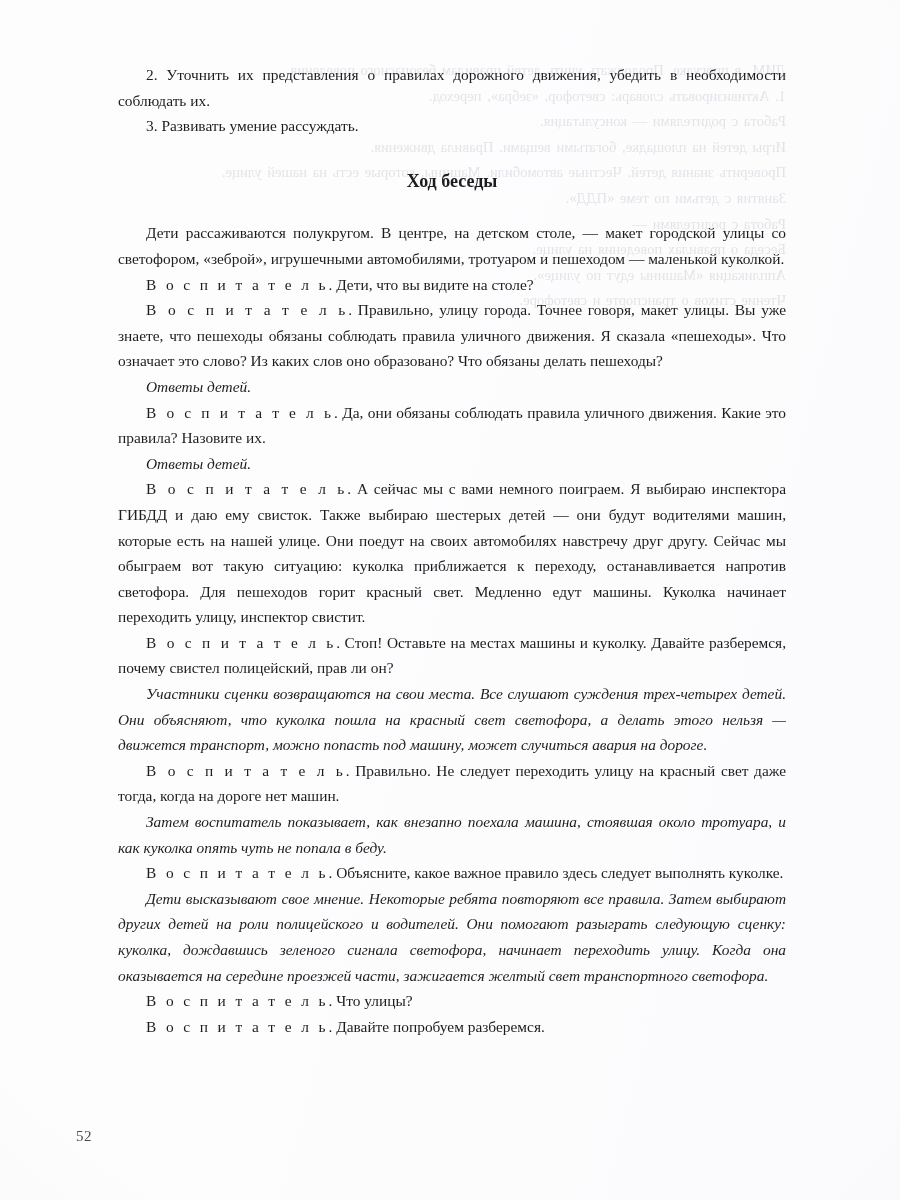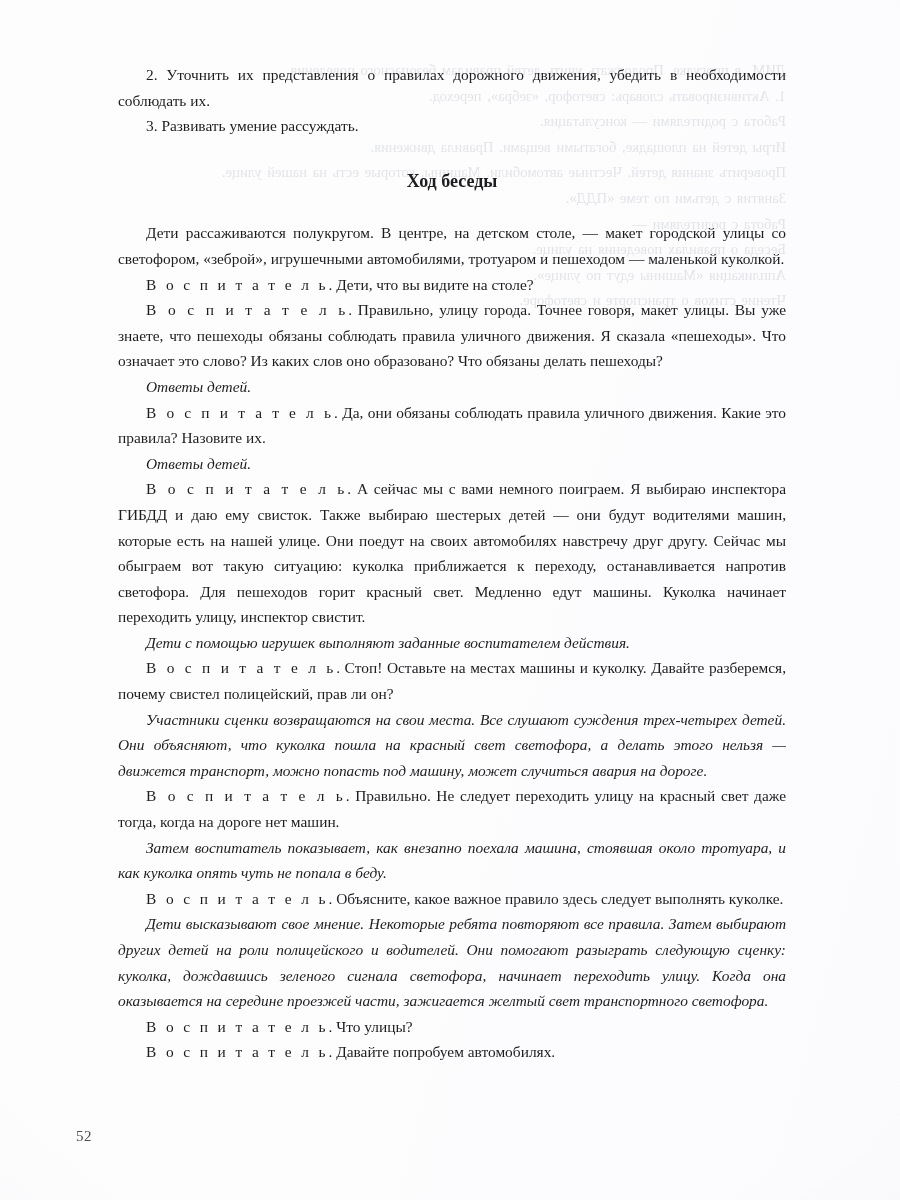--- a/index.html
+++ b/index.html
@@ -124,27 +124,26 @@
     <div class="gap-after-heading"></div>
 
     <div id="body-container">
         <p>Дети рассаживаются полукругом. В центре, на детском столе, — макет городской улицы со светофором, «зеброй», игрушечными автомобилями, тротуаром и пешеходом — маленькой куколкой.</p>
         <p><span class="sp">В о с п и т а т е л ь</span><span>. Дети, что вы видите на столе?</span></p>
         <p><span class="sp">В о с п и т а т е л ь</span><span>. Правильно, улицу города. Точнее говоря, макет улицы. Вы уже знаете, что пешеходы обязаны соблюдать правила уличного движения. Я сказала «пешеходы». Что означает это слово? Из каких слов оно образовано? Что обязаны делать пешеходы?</span></p>
         <p class="ital">Ответы детей.</p>
         <p><span class="sp">В о с п и т а т е л ь</span><span>. Да, они обязаны соблюдать правила уличного движения. Какие это правила? Назовите их.</span></p>
         <p class="ital">Ответы детей.</p>
         <p><span class="sp">В о с п и т а т е л ь</span><span>. А сейчас мы с вами немного поиграем. Я выбираю инспектора ГИБДД и даю ему свисток. Также выбираю шестерых детей — они будут водителями машин, которые есть на нашей улице. Они поедут на своих автомобилях навстречу друг другу. Сейчас мы обыграем вот такую ситуацию: куколка приближается к переходу, останавливается напротив светофора. Для пешеходов горит красный свет. Медленно едут машины. Куколка начинает переходить улицу, инспектор свистит.</span></p>
-        <p class="ital">Дети с помощью игрушек выполняют заданные воспитателем действия.</p>
         <p><span class="sp">В о с п и т а т е л ь</span><span>. Стоп! Оставьте на местах машины и куколку. Давайте разберемся, почему свистел полицейский, прав ли он?</span></p>
         <p class="ital">Участники сценки возвращаются на свои места. Все слушают суждения трех-четырех детей. Они объясняют, что куколка пошла на красный свет светофора, а делать этого нельзя — движется транспорт, можно попасть под машину, может случиться авария на дороге.</p>
         <p><span class="sp">В о с п и т а т е л ь</span><span>. Правильно. Не следует переходить улицу на красный свет даже тогда, когда на дороге нет машин.</span></p>
         <p class="ital">Затем воспитатель показывает, как внезапно поехала машина, стоявшая около тротуара, и как куколка опять чуть не попала в беду.</p>
         <p><span class="sp">В о с п и т а т е л ь</span><span>. Объясните, какое важное правило здесь следует выполнять куколке.</span></p>
         <p class="ital">Дети высказывают свое мнение. Некоторые ребята повторяют все правила. Затем выбирают других детей на роли полицейского и водителей. Они помогают разыграть следующую сценку: куколка, дождавшись зеленого сигнала светофора, начинает переходить улицу. Когда она оказывается на середине проезжей части, зажигается желтый свет транспортного светофора.</p>
         <p><span class="sp">В о с п и т а т е л ь</span><span>. Что улицы?</span></p>
-        <p><span class="sp">В о с п и т а т е л ь</span><span>. Давайте попробуем автомобилях.</span></p>
+        <p><span class="sp">В о с п и т а т е л ь</span><span>. Давайте попробуем разберемся.</span></p>
       </div>
 
   </div>
 
   <div class="folio">52</div>
 </div>
 
 </body></html>

